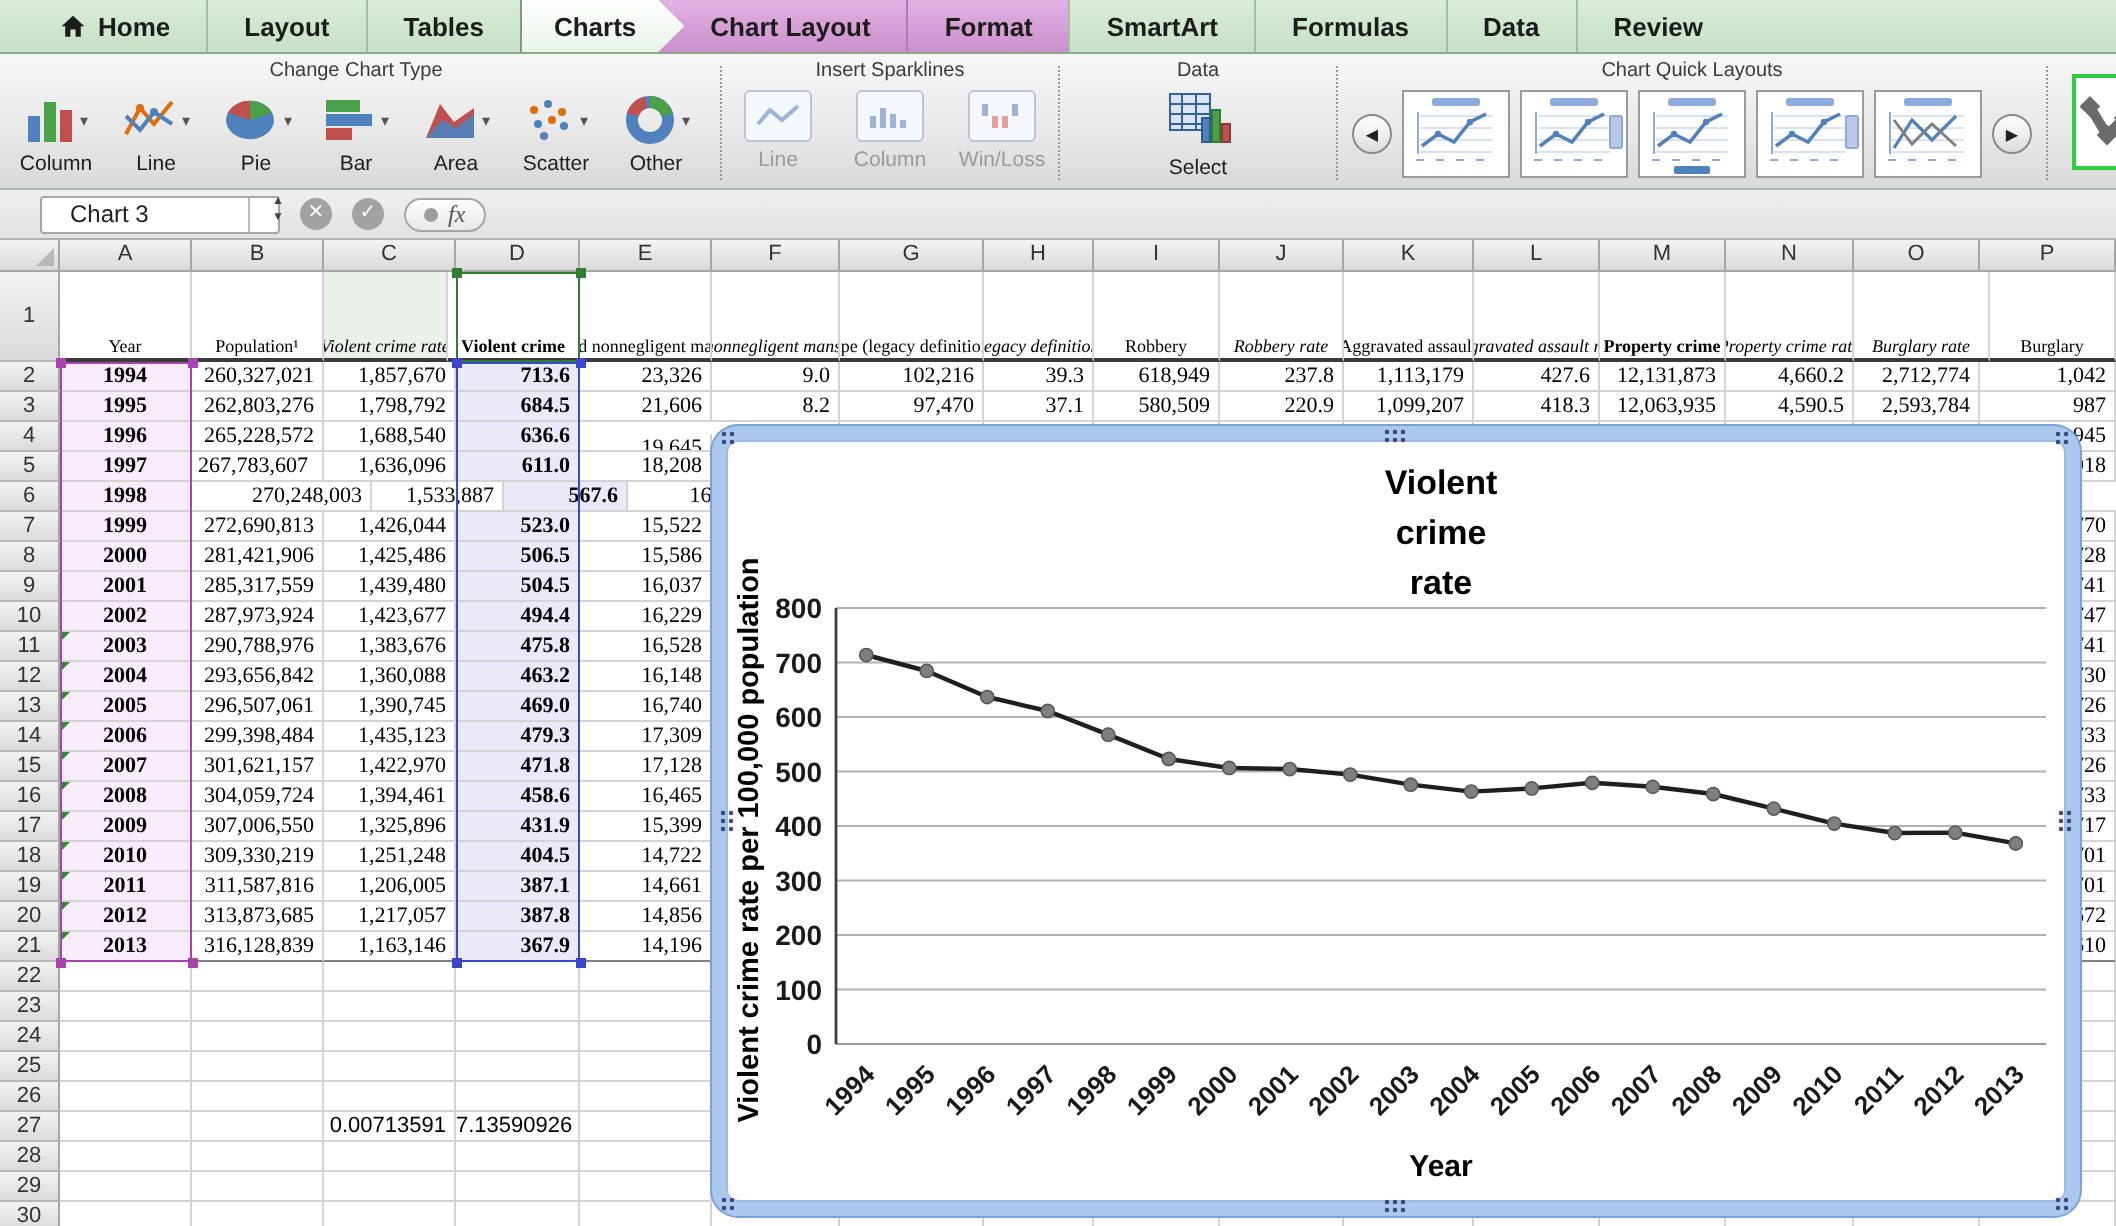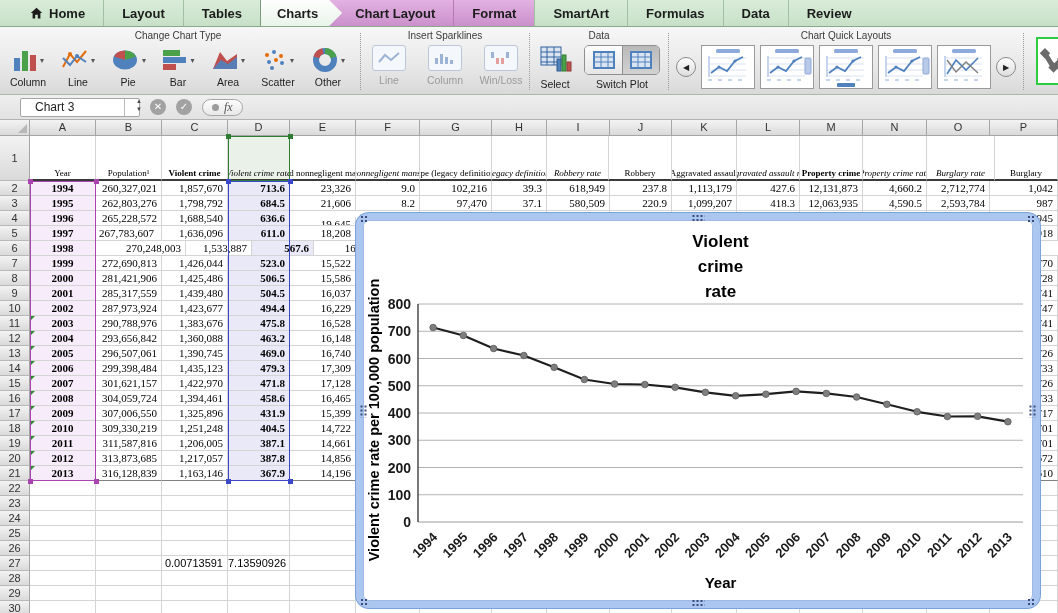--- a/index.html
+++ b/index.html
@@ -286,37 +286,20 @@
       <div class="items">
         <div class="data-item">
           <svg width="34" height="30" viewBox="0 0 34 30">
             <rect x="3" y="2" width="20" height="18" fill="#dbe5f1" stroke="#30609f"></rect>
             <path d="M3 7 H23 M3 12 H23 M3 17 H23 M9 2 V20 M16 2 V20" stroke="#30609f" stroke-width="1" fill="none"></path>
             <rect x="19" y="14" width="4" height="12" fill="#4f81bd" stroke="#2f5b8f"></rect>
             <rect x="24" y="10" width="4" height="16" fill="#4aa14a" stroke="#2f7d32"></rect>
             <rect x="29" y="17" width="4" height="9" fill="#c0504d" stroke="#8e3a38"></rect>
           </svg>
           <div class="data-lbl">Select</div>
-        </div>
-        <div class="data-item">
-          <div id="switchseg">
-            <div class="seg off">
-                <svg width="22" height="18" viewBox="0 0 22 18">
-                  <rect x="1" y="1" width="20" height="16" fill="#dbe5f1" stroke="#4f81bd" stroke-width="2"></rect>
-                  <path d="M1 6 H21 M1 11 H21 M8 1 V17 M15 1 V17" stroke="#4f81bd" fill="none"></path>
-                </svg>
-              </div>
-            <div class="seg on">
-                <svg width="22" height="18" viewBox="0 0 22 18">
-                  <rect x="1" y="1" width="20" height="16" fill="#dbe5f1" stroke="#4f81bd" stroke-width="2"></rect>
-                  <path d="M1 6 H21 M1 11 H21 M8 1 V17 M15 1 V17" stroke="#4f81bd" fill="none"></path>
-                </svg>
-              </div>
-          </div>
-          <div class="data-lbl">Switch Plot</div>
         </div>
       </div>
     </div>
     <div class="sep"></div>
     <div class="group" id="layouts" style="min-width:346px">
       <div class="gtitle">Chart Quick Layouts</div>
       <div class="items">
         <div class="navbtn">◀</div>
         <div id="thumbs" style="display:flex;gap:5px">
             <div class="thumb"><svg width="52" height="42" viewBox="0 0 52 42">
@@ -416,28 +399,28 @@
         <div class="hcell" style="width: 63px;">M</div>
         <div class="hcell" style="width: 64px;">N</div>
         <div class="hcell" style="width: 63px;">O</div>
         <div class="hcell" style="width: 68px;">P</div>
       </div>
     <div id="rows">
         <div class="srow row1" style="height: 45px;">
           <div class="rhead" style="line-height: 45px;">1</div>
           <div class="cell" style="width: 66px;">Year</div>
           <div class="cell" style="width: 66px;">Population¹</div>
+          <div class="cell i fillD1" style="width: 62px;">Violent crime rate</div>
           <div class="cell b" style="width: 66px;">Violent crime</div>
-          <div class="cell i fillD1" style="width: 62px;">Violent crime rate</div>
           <div class="cell" style="width: 66px;">Murder and nonnegligent manslaughter</div>
           <div class="cell i" style="width: 64px;">Murder and nonnegligent manslaughter rate</div>
           <div class="cell" style="width: 72px;">Rape (legacy definition)²</div>
           <div class="cell i" style="width: 55px;">Rape (legacy definition)² rate</div>
+          <div class="cell" style="width: 63px;">Robbery</div>
           <div class="cell i" style="width: 62px;">Robbery rate</div>
-          <div class="cell" style="width: 63px;">Robbery</div>
           <div class="cell" style="width: 65px;">Aggravated assault</div>
           <div class="cell i" style="width: 63px;">Aggravated assault rate</div>
           <div class="cell b" style="width: 63px;">Property crime</div>
           <div class="cell i" style="width: 64px;">Property crime rate</div>
           <div class="cell i" style="width: 68px;">Burglary rate</div>
           <div class="cell" style="width: 63px;">Burglary</div>
         </div>
         <div class="srow" style="height: 15px;">
           <div class="rhead" style="line-height: 14px;">2</div>
           <div class="cell ctr b fillA" style="width: 66px; line-height: 14px;">1994</div>

